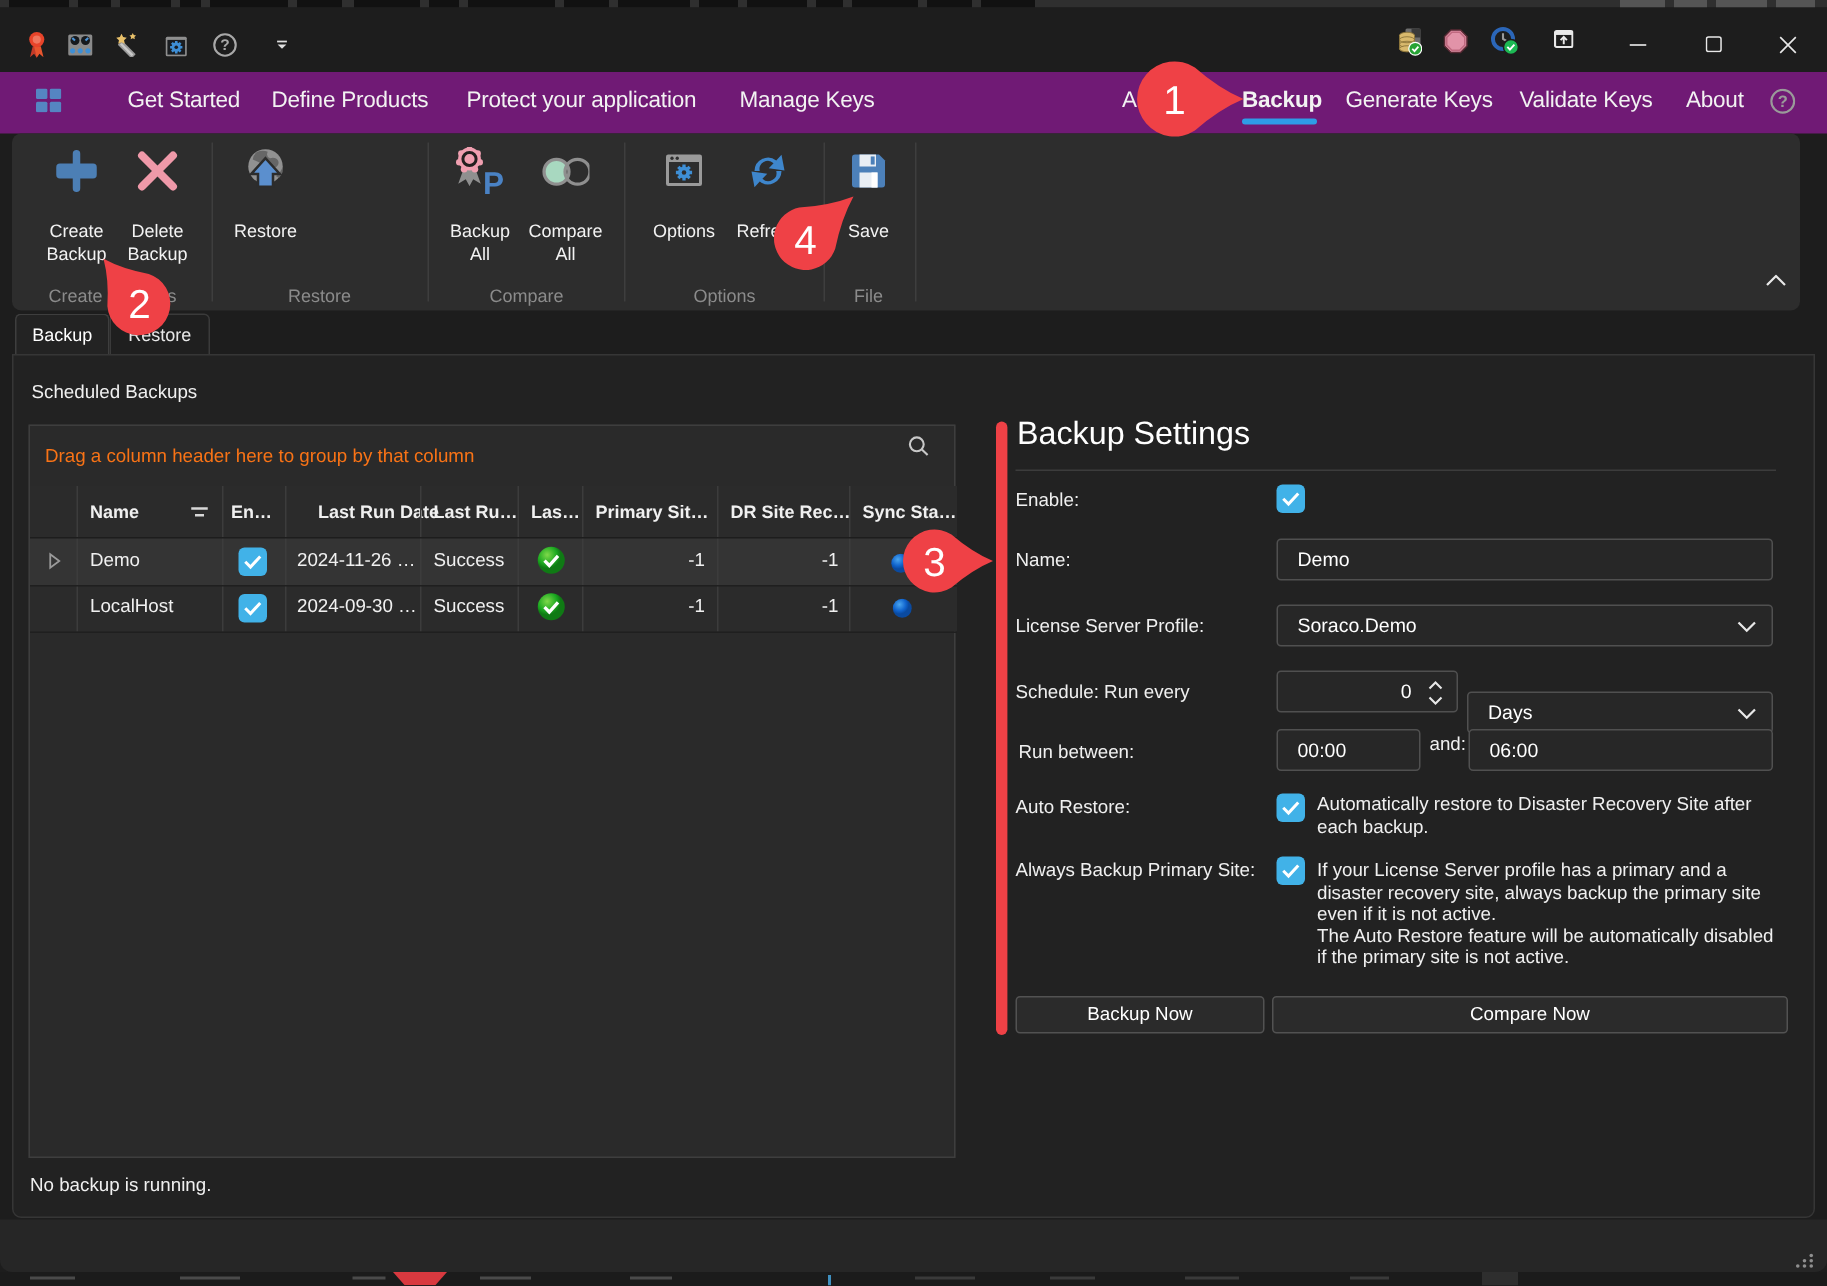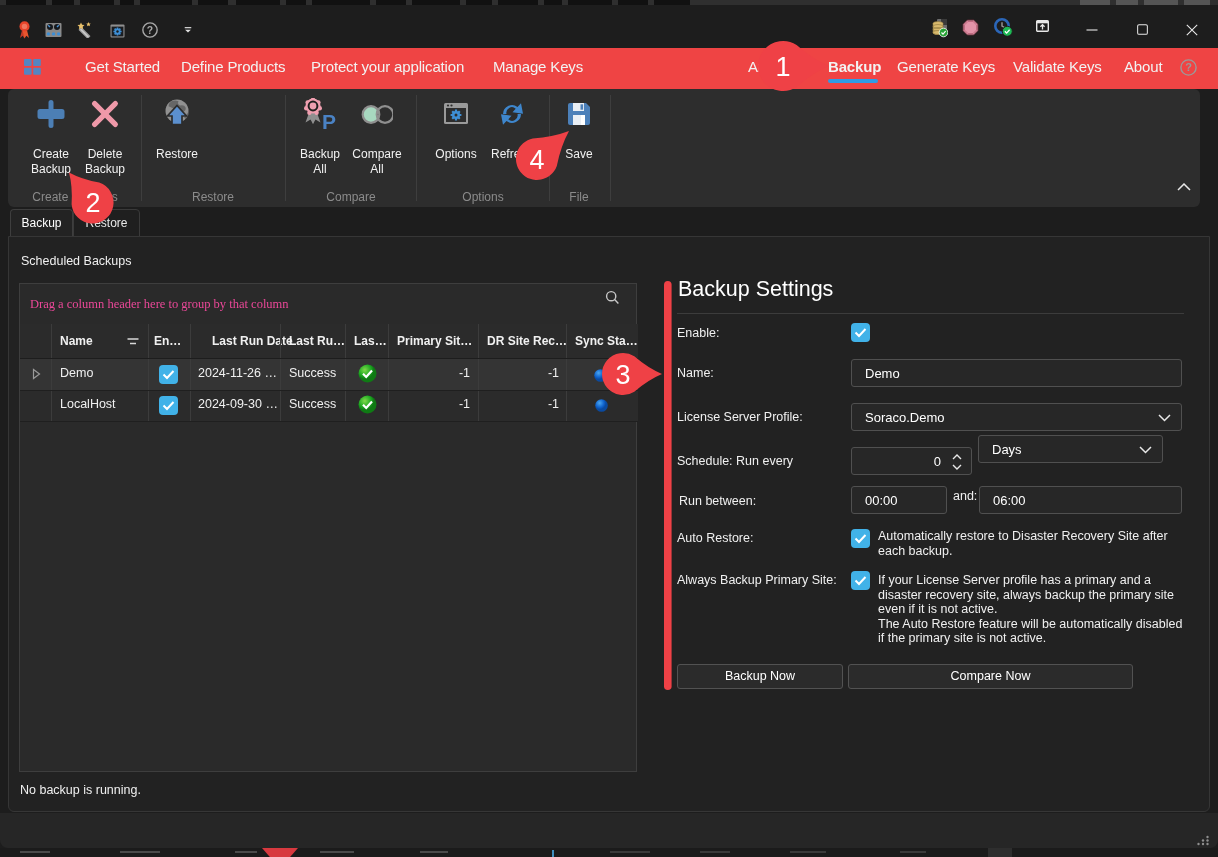--- a/index.html
+++ b/index.html
@@ -11,21 +11,21 @@
 
 #glitch { left:0; top:0; width:1218px; height:5px; background:#2f2f2f; }
 #glitch i { position:absolute; top:0; height:5px; background:#111; }
 
 
 #titlebar { left:0; top:5px; width:1218px; height:43px; background:#1d1d1d; }
 .ttxt { position:absolute; top:17px; left:0; width:1218px; text-align:center;
   font-size:12.5px; color:#e4e4e4; }
 
 
-#nav { left:0; top:48px; width:1218px; height:41px; background:#ef4444;text-decoration:underline; }
+#nav { left:0; top:48px; width:1218px; height:41px; background:#701a75;text-decoration:underline; }
 .navitem { position:absolute; top:10px; font-size:15px; letter-spacing:-0.15px; color:#f2f2f2; white-space:nowrap; }
 
 
 #ribbon { left:8px; top:89px; width:1192px; height:118px; background:#2d2d2d; border-radius:6px; }
 .rsep { position:absolute; top:6px; height:106px; width:1px; background:#3e3e3e; }
 .ritem { position:absolute; top:9px; text-align:center; font-size:12px; color:#f2f2f2; line-height:15px; }
 .ricon { margin:0 auto 13px auto; width:32px; height:32px; }
 .rgroup { position:absolute; top:101px; font-size:12px; color:#8b8b8b; text-align:center; }
 
 
@@ -310,21 +310,21 @@
     <div class="rgroup" style="left:541px;width:60px">File</div>
     <svg class="abs" style="left:1169px;top:94px" width="14" height="8" viewBox="0 0 14 8">
       <path d="M1 7 L7 1 L13 7" stroke="#e8e8e8" stroke-width="1.5" fill="none"></path>
     </svg>
   </div>
   <div id="tab1" class="tab">Backup</div>
   <div id="tab2" class="tab">Restore</div>
   <div id="content" class="abs">
     <div class="lbl" style="left:12px; top:17px;">Scheduled Backups</div>
     <div id="grid">
-      <div class="gb" style="left:10px;top:13px;color:#ec4899;font-family:Liberation Serif, serif;">Drag a column header here to group by that column</div>
+      <div class="gb" style="left:10px;top:13px;color:#f97316;">Drag a column header here to group by that column</div>
       <svg class="abs" style="left:585px;top:6px" width="15" height="15" viewBox="0 0 15 15">
         <circle cx="6.2" cy="6.2" r="4.6" fill="none" stroke="#c8c8c8" stroke-width="1.4"></circle>
         <path d="M9.6 9.6 L13.4 13.4" stroke="#c8c8c8" stroke-width="1.4"></path>
       </svg>
       <div class="abs" style="left:0;top:40px;width:618px;height:34px;background:#2b2b2b;"></div>
       <div class="abs" style="left:0;top:74px;width:618px;height:32px;background:#343434;"></div>
       <div class="abs" style="left:0;top:106px;width:618px;height:31px;background:#2b2b2b;"></div>
 
       <div class="gb hdr" style="left:40px;top:50px;">Name</div>
       <svg class="abs" style="left:107px;top:53px" width="12" height="9" viewBox="0 0 12 9">
@@ -420,21 +420,21 @@
           </svg>
       </div>
       <div class="lbl" style="left:668px;top:217px;">Schedule: Run every</div>
       <div class="inp" style="left:842px;top:210px;width:121px;height:28px;">
         <span style="left:auto;right:30px;">0</span>
         <svg class="abs" style="right:8px;top:4px" width="12" height="20" viewBox="0 0 12 20">
           <path d="M2 7 L6 3 L10 7" stroke="#e8e8e8" stroke-width="1.4" fill="none"></path>
           <path d="M2 13 L6 17 L10 13" stroke="#e8e8e8" stroke-width="1.4" fill="none"></path>
         </svg>
       </div>
-      <div class="inp" style="left:969px;top:198px;width:185px;height:28px;">
+      <div class="inp" style="left:969px;top:224px;width:204px;height:28px;">
           <span>Days</span>
         <svg class="abs" style="right:10px;top:10px" width="13" height="8" viewBox="0 0 13 8">
             <path d="M1 1 L6.5 6.5 L12 1" stroke="#e8e8e8" stroke-width="1.5" fill="none"></path>
           </svg>
       </div>
       <div class="lbl" style="left:670px;top:257px;">Run between:</div>
       <div class="inp" style="left:842px;top:249px;width:96px;height:28px;">
           <span>00:00</span>
         </div>
       <div class="lbl" style="left:944px;top:252px;">and:</div>
@@ -445,21 +445,21 @@
       <div class="chk" style="left:842px;top:292px;"><svg width="19" height="19" viewBox="0 0 19 19">
             <path d="M4.5 9.5 L8 13 L14.5 6" stroke="#fff" stroke-width="2" fill="none"></path>
           </svg></div>
       <div class="cbtext" style="left:869px;top:292px;width:300px;">Automatically restore to Disaster Recovery Site after each backup.</div>
       <div class="lbl" style="left:668px;top:336px;">Always Backup Primary Site:</div>
       <div class="chk" style="left:842px;top:334px;"><svg width="19" height="19" viewBox="0 0 19 19">
             <path d="M4.5 9.5 L8 13 L14.5 6" stroke="#fff" stroke-width="2" fill="none"></path>
           </svg></div>
       <div class="cbtext" style="left:869px;top:336px;width:312px;">If your License Server profile has a primary and a disaster recovery site, always backup the primary site even if it is not active.<br>The Auto Restore feature will be automatically disabled if the primary site is not active.</div>
       <div class="btn" style="left:668px;top:427px;width:166px;">Backup Now</div>
-      <div class="btn" style="left:839px;top:427px;width:285px;">Compare Now</div>
+      <div class="btn" style="left:839px;top:427px;width:344px;">Compare Now</div>
     </div>
   </div>
   <div id="statusbar" class="abs">
     <svg class="abs" style="left:1197px;top:22px" width="13" height="11" viewBox="0 0 13 11">
       <g fill="#8f8f8f">
           <circle cx="10.5" cy="2" r="1.2"></circle>
           <circle cx="6" cy="5.5" r="1.2"></circle>
       <circle cx="10.5" cy="5.5" r="1.2"></circle>
           <circle cx="1.5" cy="9" r="1.2"></circle>
       <circle cx="6" cy="9" r="1.2"></circle>

